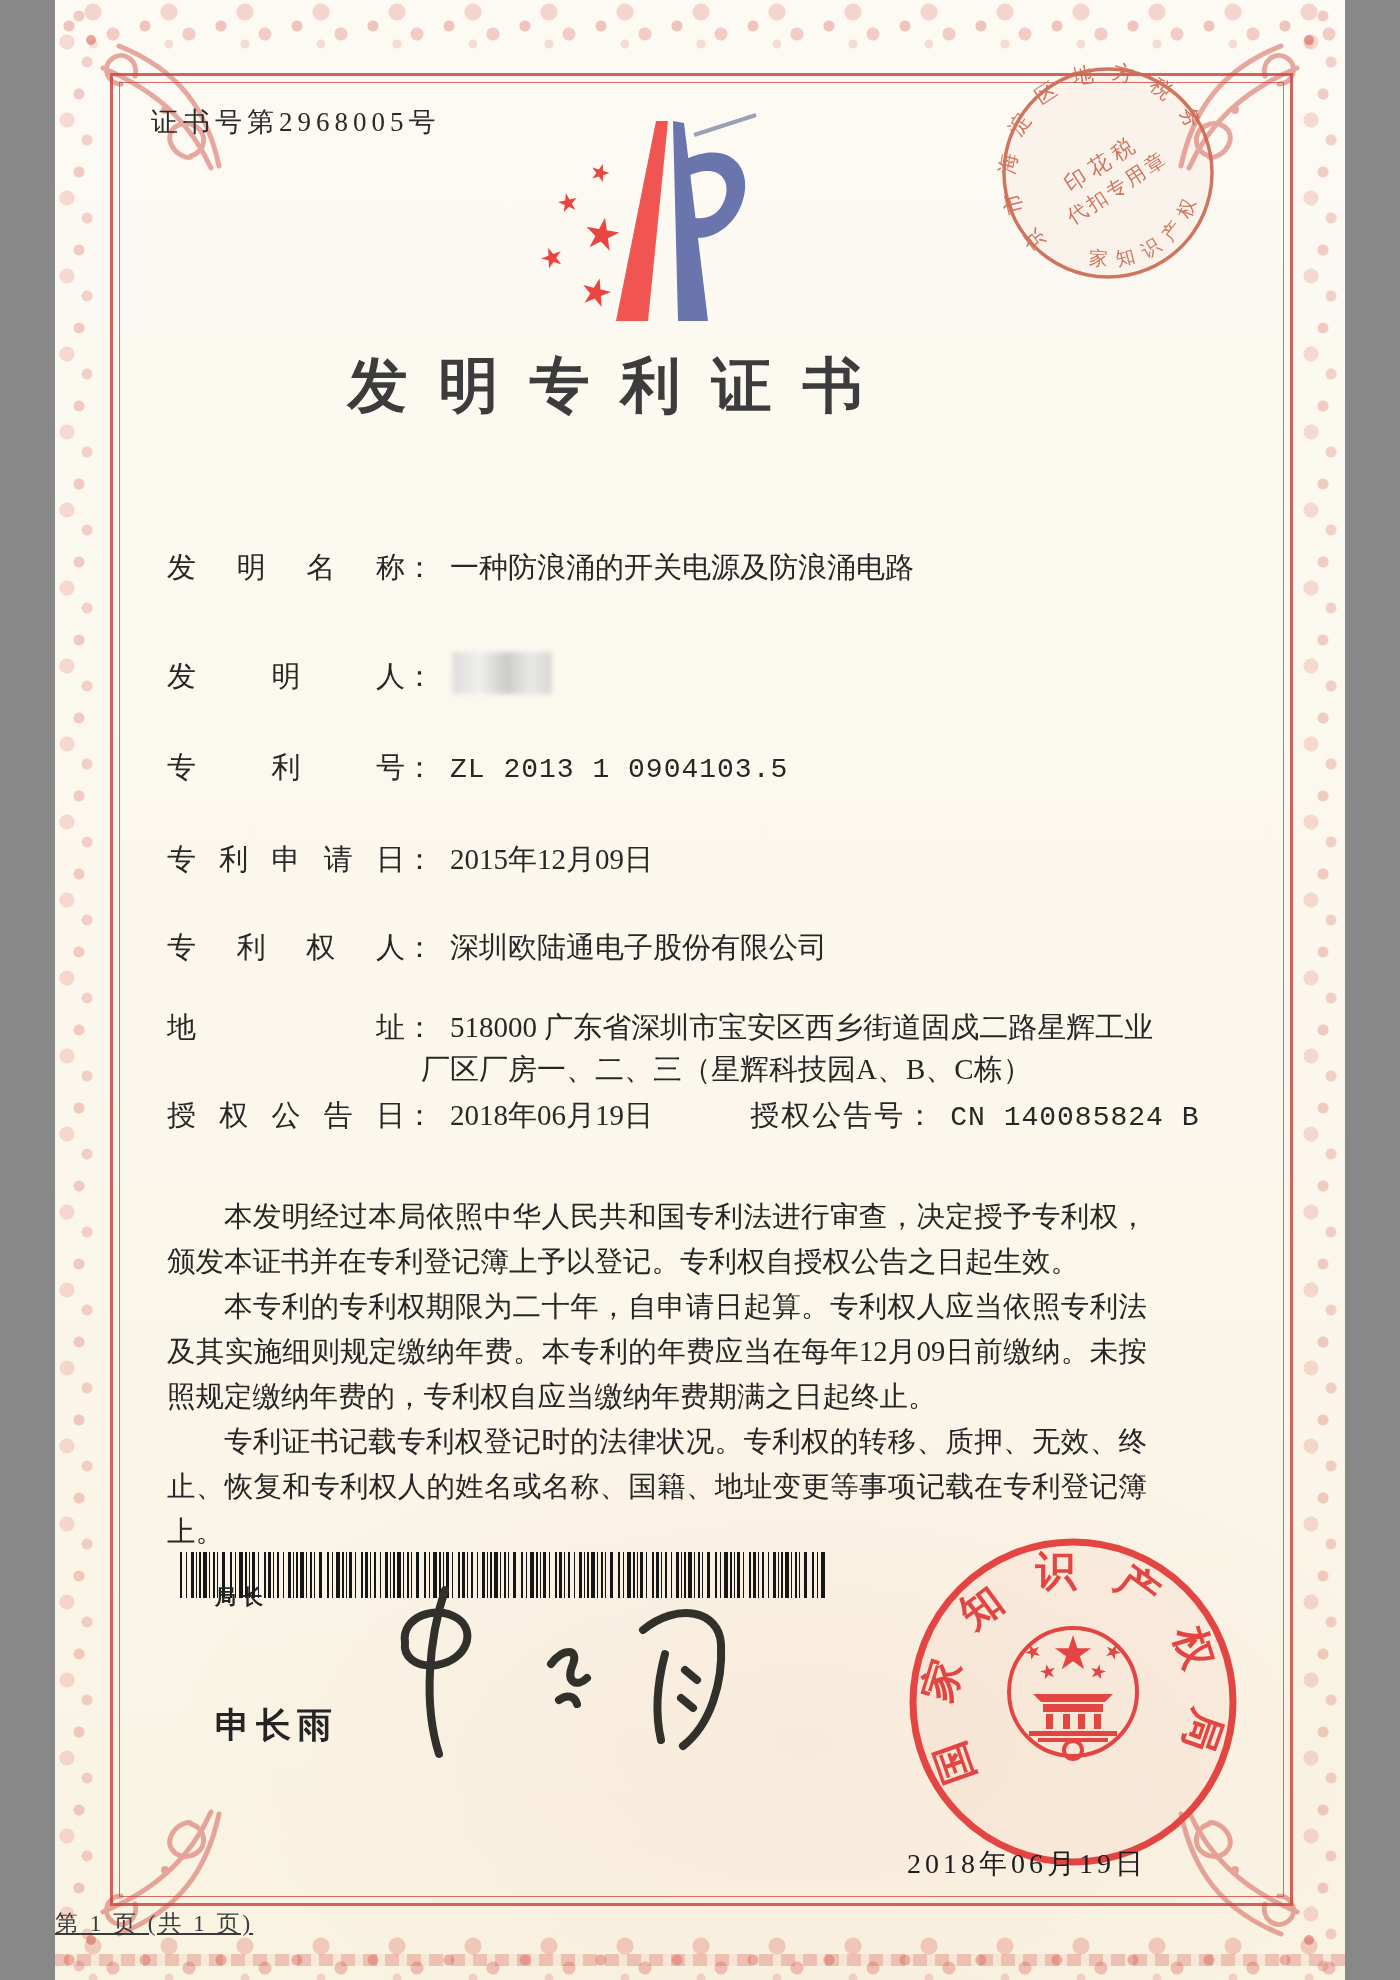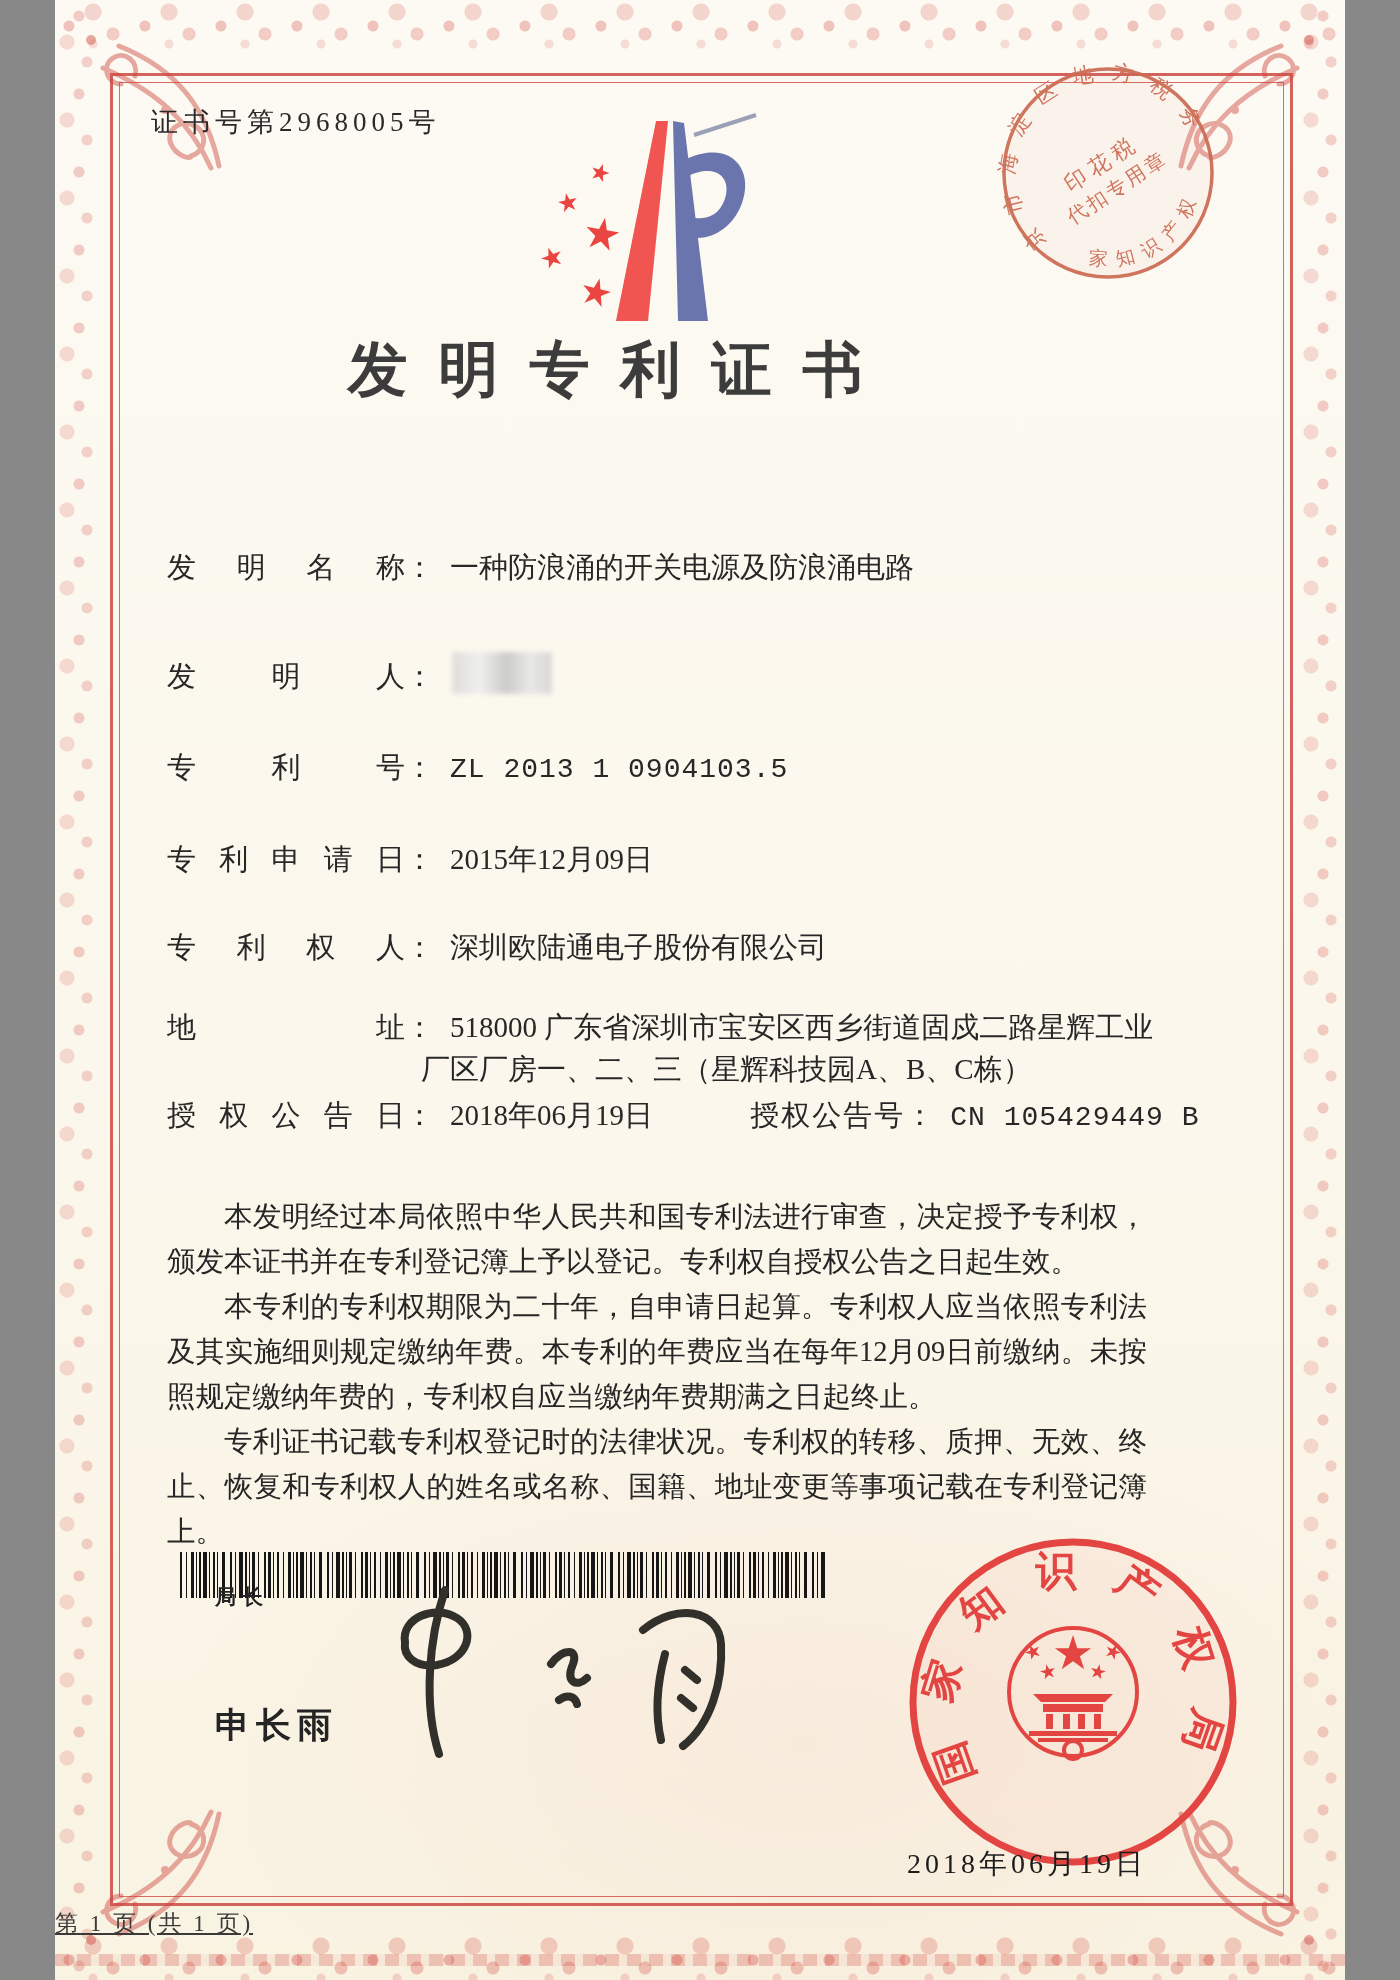--- a/index.html
+++ b/index.html
@@ -31,21 +31,21 @@
   .c-tl{top:6px;left:6px;transform:scaleX(-1);}
   .c-tr{top:6px;right:6px;}
   .c-bl{bottom:6px;left:6px;transform:scaleX(-1) scaleY(-1);}
   .c-br{bottom:6px;right:6px;transform:scaleY(-1);}
   
   .frame-outer{position:absolute;left:55px;top:73px;right:52px;bottom:74px;border:3px solid rgba(205,72,66,.85);}
   .frame-inner{position:absolute;left:64px;top:82px;right:61px;bottom:83px;border:1px solid rgba(205,72,66,.8);}
   
   .cert-no{position:absolute;left:96px;top:104px;font-size:27px;letter-spacing:5px;color:#2a2a2a;}
   .logo{position:absolute;left:455px;top:103px;width:250px;height:232px;}
-  .doc-title{position:absolute;left:0;top:330px;width:1100px;text-align:center;
+  .doc-title{position:absolute;left:0;top:346px;width:1100px;text-align:center;
     font-size:60px;font-weight:700;letter-spacing:31px;text-indent:31px;color:#3c3c3c;}
   .tax-stamp{position:absolute;left:938px;top:58px;width:230px;height:230px;transform:rotate(-33deg);opacity:.92;}
   
   .frow{position:absolute;left:112px;font-size:29px;color:#272727;white-space:nowrap;}
   .flabel{display:inline-block;width:238px;text-align:justify;text-align-last:justify;}
   .fval{padding-left:16px;}
   .mono{font-family:"Liberation Mono","DejaVu Sans Mono",monospace;font-size:28px;letter-spacing:1px;}
   .redacted{display:inline-block;vertical-align:-8px;margin-left:18px;width:100px;height:42px;
     background:linear-gradient(90deg,#d9d9d9 0%,#eeeeee 28%,#c4c4c4 55%,#e6e6e6 78%,#d2d2d2 100%);
     filter:blur(2.5px);opacity:.85;}
@@ -175,21 +175,21 @@
     <span class="flabel">专利权人</span><span>：</span><span class="fval">深圳欧陆通电子股份有限公司</span>
   </div>
 
   <div class="frow" style="top:1008px">
     <span class="flabel">地址</span><span>：</span><span class="fval">518000 广东省深圳市宝安区西乡街道固戍二路星辉工业</span>
   </div>
   <div class="addr2" style="top:1050px">厂区厂房一、二、三（星辉科技园A、B、C栋）</div>
 
   <div class="frow" style="top:1096px">
     <span><span class="flabel">授权公告日</span><span>：</span><span class="fval">2018年06月19日</span></span>
-    <span class="grant-no-group"><span class="flabel-compact">授权公告号</span><span>：</span><span class="fval mono">CN 105429449 B</span></span>
+    <span class="grant-no-group"><span class="flabel-compact">授权公告号</span><span>：</span><span class="fval mono">CN 140085824 B</span></span>
   </div>
 
   <div class="body-text">
     <p>本发明经过本局依照中华人民共和国专利法进行审查，决定授予专利权，颁发本证书并在专利登记簿上予以登记。专利权自授权公告之日起生效。</p>
     <p>本专利的专利权期限为二十年，自申请日起算。专利权人应当依照专利法及其实施细则规定缴纳年费。本专利的年费应当在每年12月09日前缴纳。未按照规定缴纳年费的，专利权自应当缴纳年费期满之日起终止。</p>
     <p>专利证书记载专利权登记时的法律状况。专利权的转移、质押、无效、终止、恢复和专利权人的姓名或名称、国籍、地址变更等事项记载在专利登记簿上。</p>
   </div>
 
   <svg class="barcode" id="bc" viewBox="0 0 648 46" preserveAspectRatio="none" fill="#161616">
       <rect x="0" y="0" width="2" height="46"></rect>

